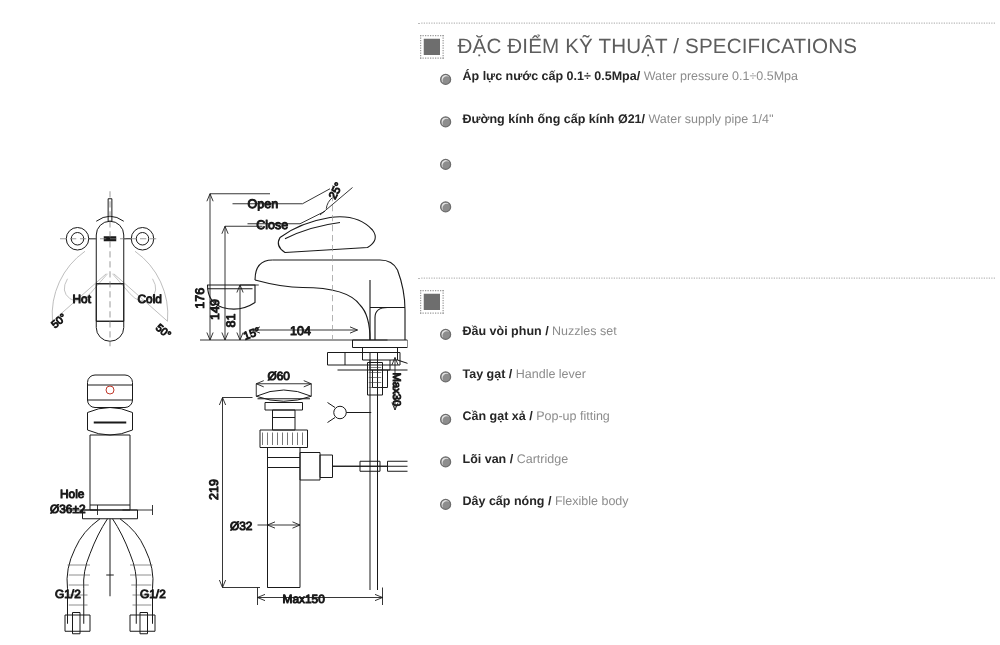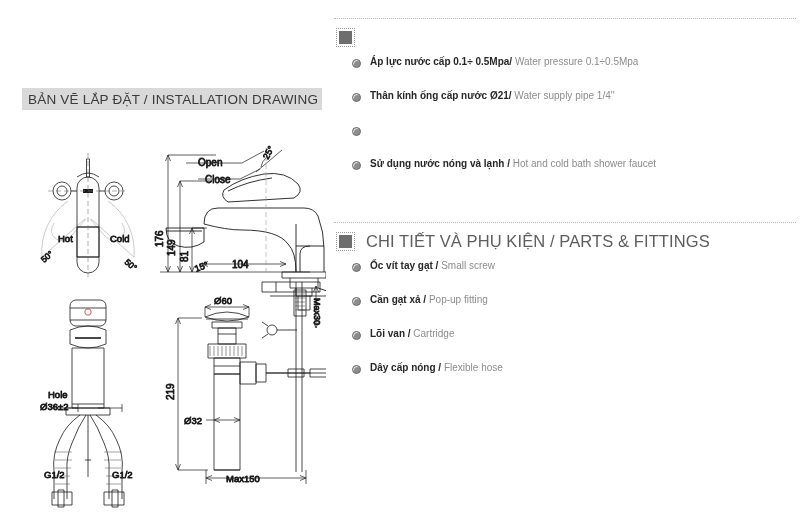--- a/index.html
+++ b/index.html
@@ -87,21 +87,20 @@
   
   .dtext{font-family:"Liberation Sans", sans-serif;fill:#1a1a1a;}
 </style>
 </head>
 <body>
 
 <div class="page">
 
   <div class="left-panel">
 
-    <div class="drawing-title">BẢN VẼ LẮP ĐẶT / INSTALLATION DRAWING</div>
 
     <svg class="svg-draw" width="326" height="516" viewBox="0 0 326 516">
       <g stroke="#1a1a1a" fill="none" stroke-width="0.8" stroke-linejoin="round">
 
         <g transform="translate(88,215)">
 
           <g stroke="#b5b5b5" stroke-width="0.7">
             <path d="M -46,42 A 62,62 0 0 1 -20,-14"></path>
             <path d="M 46,42 A 62,62 0 0 0 20,-14"></path>
             <path d="M -46,42 L -3,4"></path>
@@ -340,61 +339,64 @@
   </div>
 
   <div class="right-panel">
 
     <div class="section" style="position:absolute;left:0;top:18px;width:474px;">
       <div class="sec-rule"></div>
       <div class="sec-header">
         <span class="sec-icon">
             <i></i>
           </span>
+        <span class="sec-title">ĐẶC ĐIỂM KỸ THUẬT / SPECIFICATIONS</span>
       </div>
       <ul class="items">
         <li class="item">
           <span class="bullet"></span>
           <span class="txt"><span class="vn">Áp lực nước cấp 0.1÷ 0.5Mpa/</span><span class="en"> Water pressure 0.1÷0.5Mpa</span></span>
         </li>
         <li class="item">
           <span class="bullet"></span>
-          <span class="txt"><span class="vn">Thân kính ống cấp nước Ø21/</span><span class="en"> Water supply pipe 1/4''</span></span>
-        </li>
-        <li class="item">
-          <span class="bullet"></span>
-        </li>
-        <li class="item">
-          <span class="bullet"></span>
-          <span class="txt"><span class="vn">Sử dụng nước nóng và lạnh /</span><span class="en"> Hot and cold bath shower faucet</span></span>
+          <span class="txt"><span class="vn">Đường kính ống cấp kính Ø21/</span><span class="en"> Water supply pipe 1/4''</span></span>
+        </li>
+        <li class="item">
+          <span class="bullet"></span>
+        </li>
+        <li class="item">
+          <span class="bullet"></span>
         </li>
       </ul>
     </div>
 
     <div class="section" style="position:absolute;left:0;top:222px;width:474px;">
       <div class="sec-rule"></div>
       <div class="sec-header">
         <span class="sec-icon">
             <i></i>
           </span>
-        <span class="sec-title">CHI TIẾT VÀ PHỤ KIỆN / PARTS &amp; FITTINGS</span>
       </div>
       <ul class="items">
         <li class="item">
           <span class="bullet"></span>
-          <span class="txt"><span class="vn">Ốc vít tay gạt /</span><span class="en"> Small screw</span></span>
+          <span class="txt"><span class="vn">Đầu vòi phun /</span><span class="en"> Nuzzles set</span></span>
+        </li>
+        <li class="item">
+          <span class="bullet"></span>
+          <span class="txt"><span class="vn">Tay gạt /</span><span class="en"> Handle lever</span></span>
         </li>
         <li class="item">
           <span class="bullet"></span>
           <span class="txt"><span class="vn">Cần gạt xả /</span><span class="en"> Pop-up fitting</span></span>
         </li>
         <li class="item">
           <span class="bullet"></span>
           <span class="txt"><span class="vn">Lõi van /</span><span class="en"> Cartridge</span></span>
         </li>
         <li class="item">
           <span class="bullet"></span>
-          <span class="txt"><span class="vn">Dây cấp nóng /</span><span class="en"> Flexible hose</span></span>
+          <span class="txt"><span class="vn">Dây cấp nóng /</span><span class="en"> Flexible body</span></span>
         </li>
       </ul>
     </div>
   </div>
 </div>
 
 </body></html>

